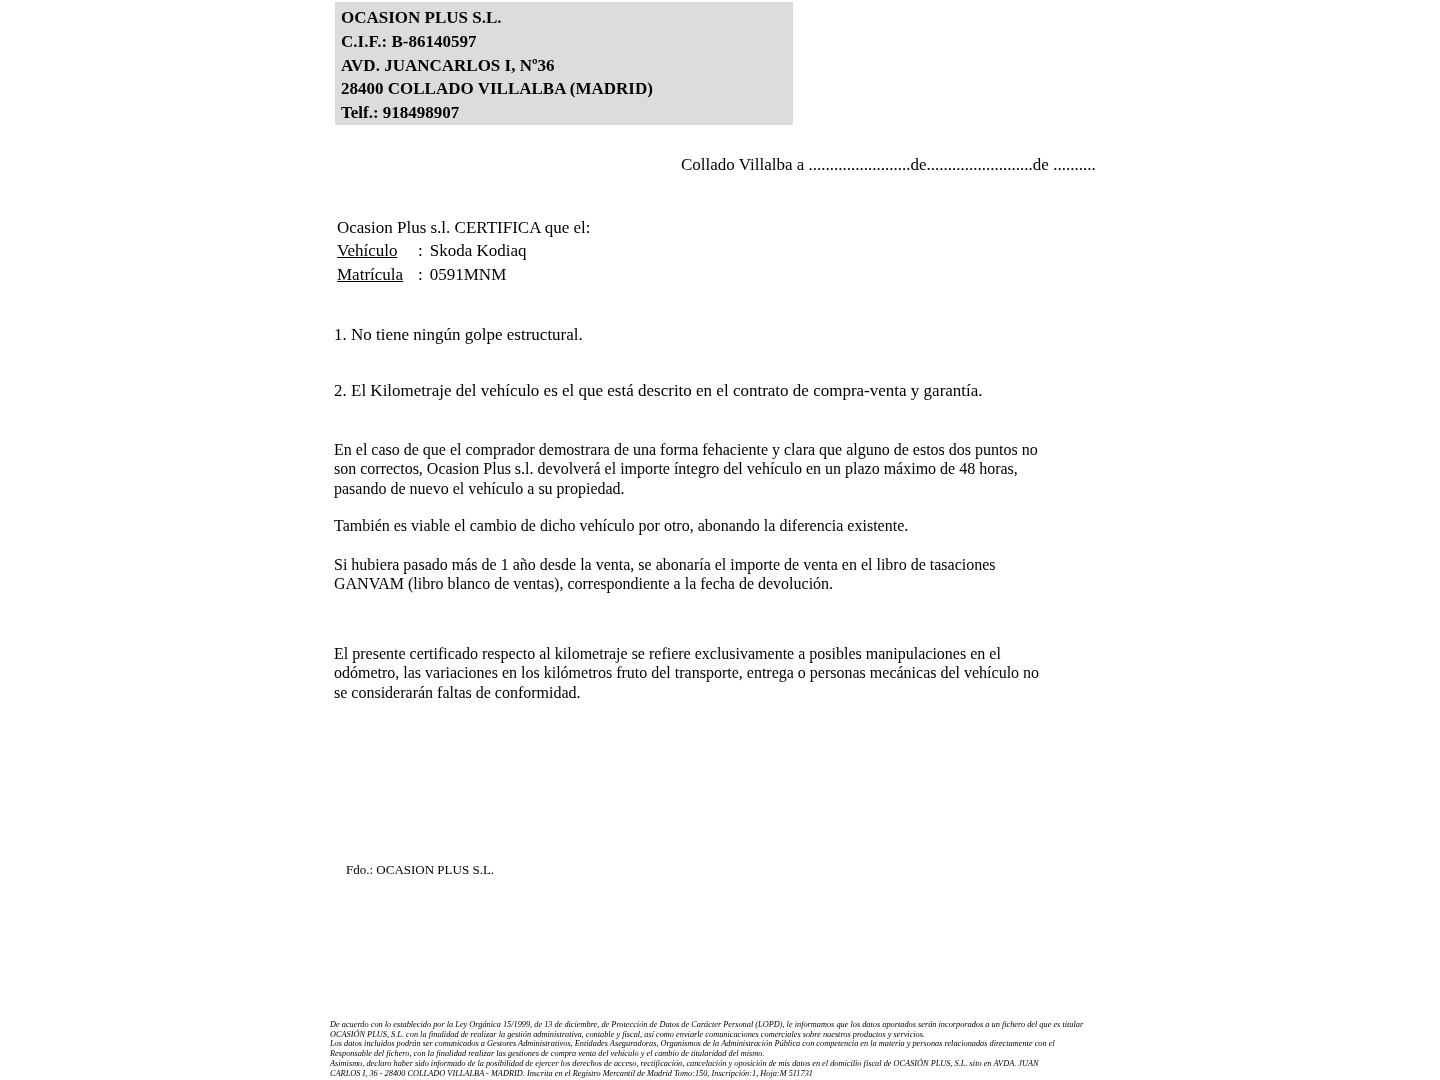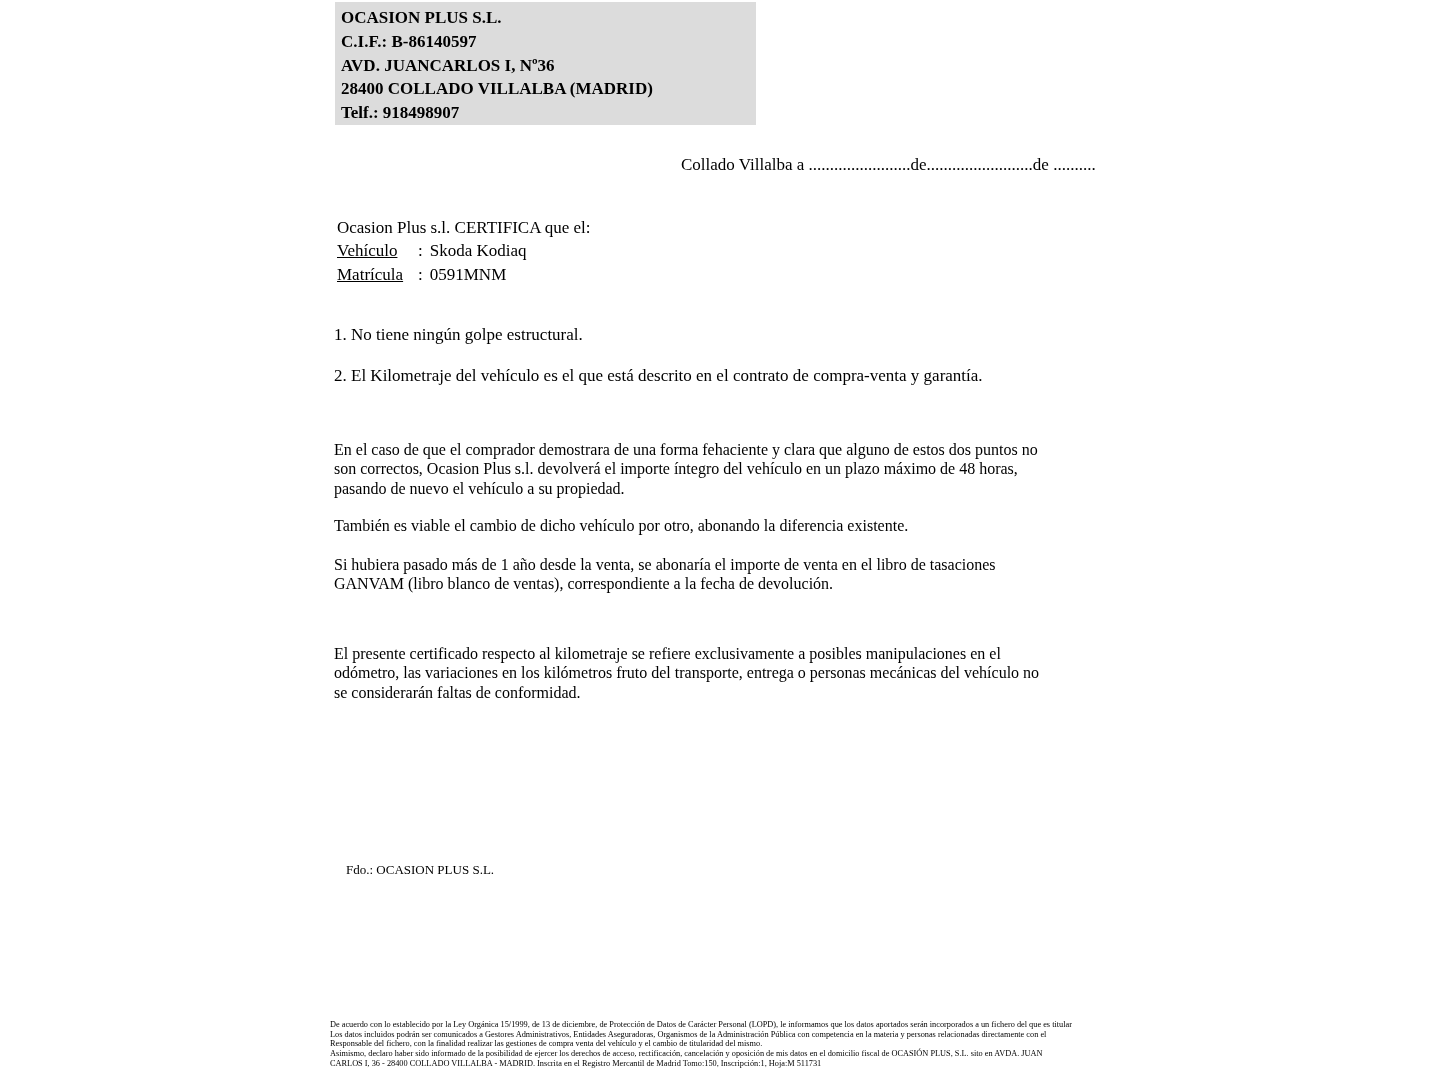--- a/index.html
+++ b/index.html
@@ -13,21 +13,21 @@
     height: 1080px;
     background: #ffffff;
     color: #000000;
     font-family: "Liberation Serif", "DejaVu Serif", serif;
     overflow: hidden;
   }
   .header-box {
     position: absolute;
     left: 335px;
     top: 2px;
-    width: 421px;
+    width: 458px;
     height: 123px;
     background: #dcdcdc;
     padding: 4px 0 0 6px;
     box-sizing: border-box;
     font-weight: bold;
     font-size: 17px;
     line-height: 23.8px;
   }
   .header-line { white-space: nowrap; }
 
@@ -53,21 +53,21 @@
   }
   .field-sep { margin-right: 7px; }
 
   .point {
     position: absolute;
     left: 334px;
     font-size: 17px;
     white-space: nowrap;
   }
   .point-1 { top: 325px; }
-  .point-2 { top: 366px; }
+  .point-2 { top: 381px; }
 
   .para {
     position: absolute;
     left: 334px;
     font-size: 16px;
     line-height: 19.4px;
   }
   .para div { white-space: nowrap; }
   .para-1 { top: 440px; }
   .para-2 { top: 516px; }
@@ -81,20 +81,21 @@
     font-size: 13px;
     white-space: nowrap;
   }
 
   .footer {
     position: absolute;
     left: 330px;
     top: 1020px;
     font-size: 8.3px;
     line-height: 9.7px;
+    font-style: italic;
   }
   .footer div { white-space: nowrap; }
 </style>
 </head>
 <body>
 
 <div class="page">
 
   <div class="header-box">
     <div class="header-line">OCASION PLUS S.L.</div>
@@ -141,19 +142,20 @@
   <div class="para para-4">
     <div>El presente certificado respecto al kilometraje se refiere exclusivamente a posibles manipulaciones en el</div>
     <div>odómetro, las variaciones en los kilómetros fruto del transporte, entrega o personas mecánicas del vehículo no</div>
     <div>se considerarán faltas de conformidad.</div>
   </div>
 
   <div class="signature">Fdo.: OCASION PLUS S.L.</div>
 
   <div class="footer">
     <div>De acuerdo con lo establecido por la Ley Orgánica 15/1999, de 13 de diciembre, de Protección de Datos de Carácter Personal (LOPD), le informamos que los datos aportados serán incorporados a un fichero del que es titular</div>
+    <div>OCASIÓN PLUS, S.L. con la finalidad de realizar la gestión administrativa, contable y fiscal, así como enviarle comunicaciones comerciales sobre nuestros productos y servicios.</div>
     <div>Los datos incluidos podrán ser comunicados a Gestores Administrativos, Entidades Aseguradoras, Organismos de la Administración Pública con competencia en la materia y personas relacionadas directamente con el</div>
     <div>Responsable del fichero, con la finalidad realizar las gestiones de compra venta del vehículo y el cambio de titularidad del mismo.</div>
     <div>Asimismo, declaro haber sido informado de la posibilidad de ejercer los derechos de acceso, rectificación, cancelación y oposición de mis datos en el domicilio fiscal de OCASIÓN PLUS, S.L. sito en AVDA. JUAN</div>
     <div>CARLOS I, 36 - 28400 COLLADO VILLALBA - MADRID. Inscrita en el Registro Mercantil de Madrid Tomo:150, Inscripción:1, Hoja:M 511731</div>
   </div>
 
 </div>
 
 </body></html>

